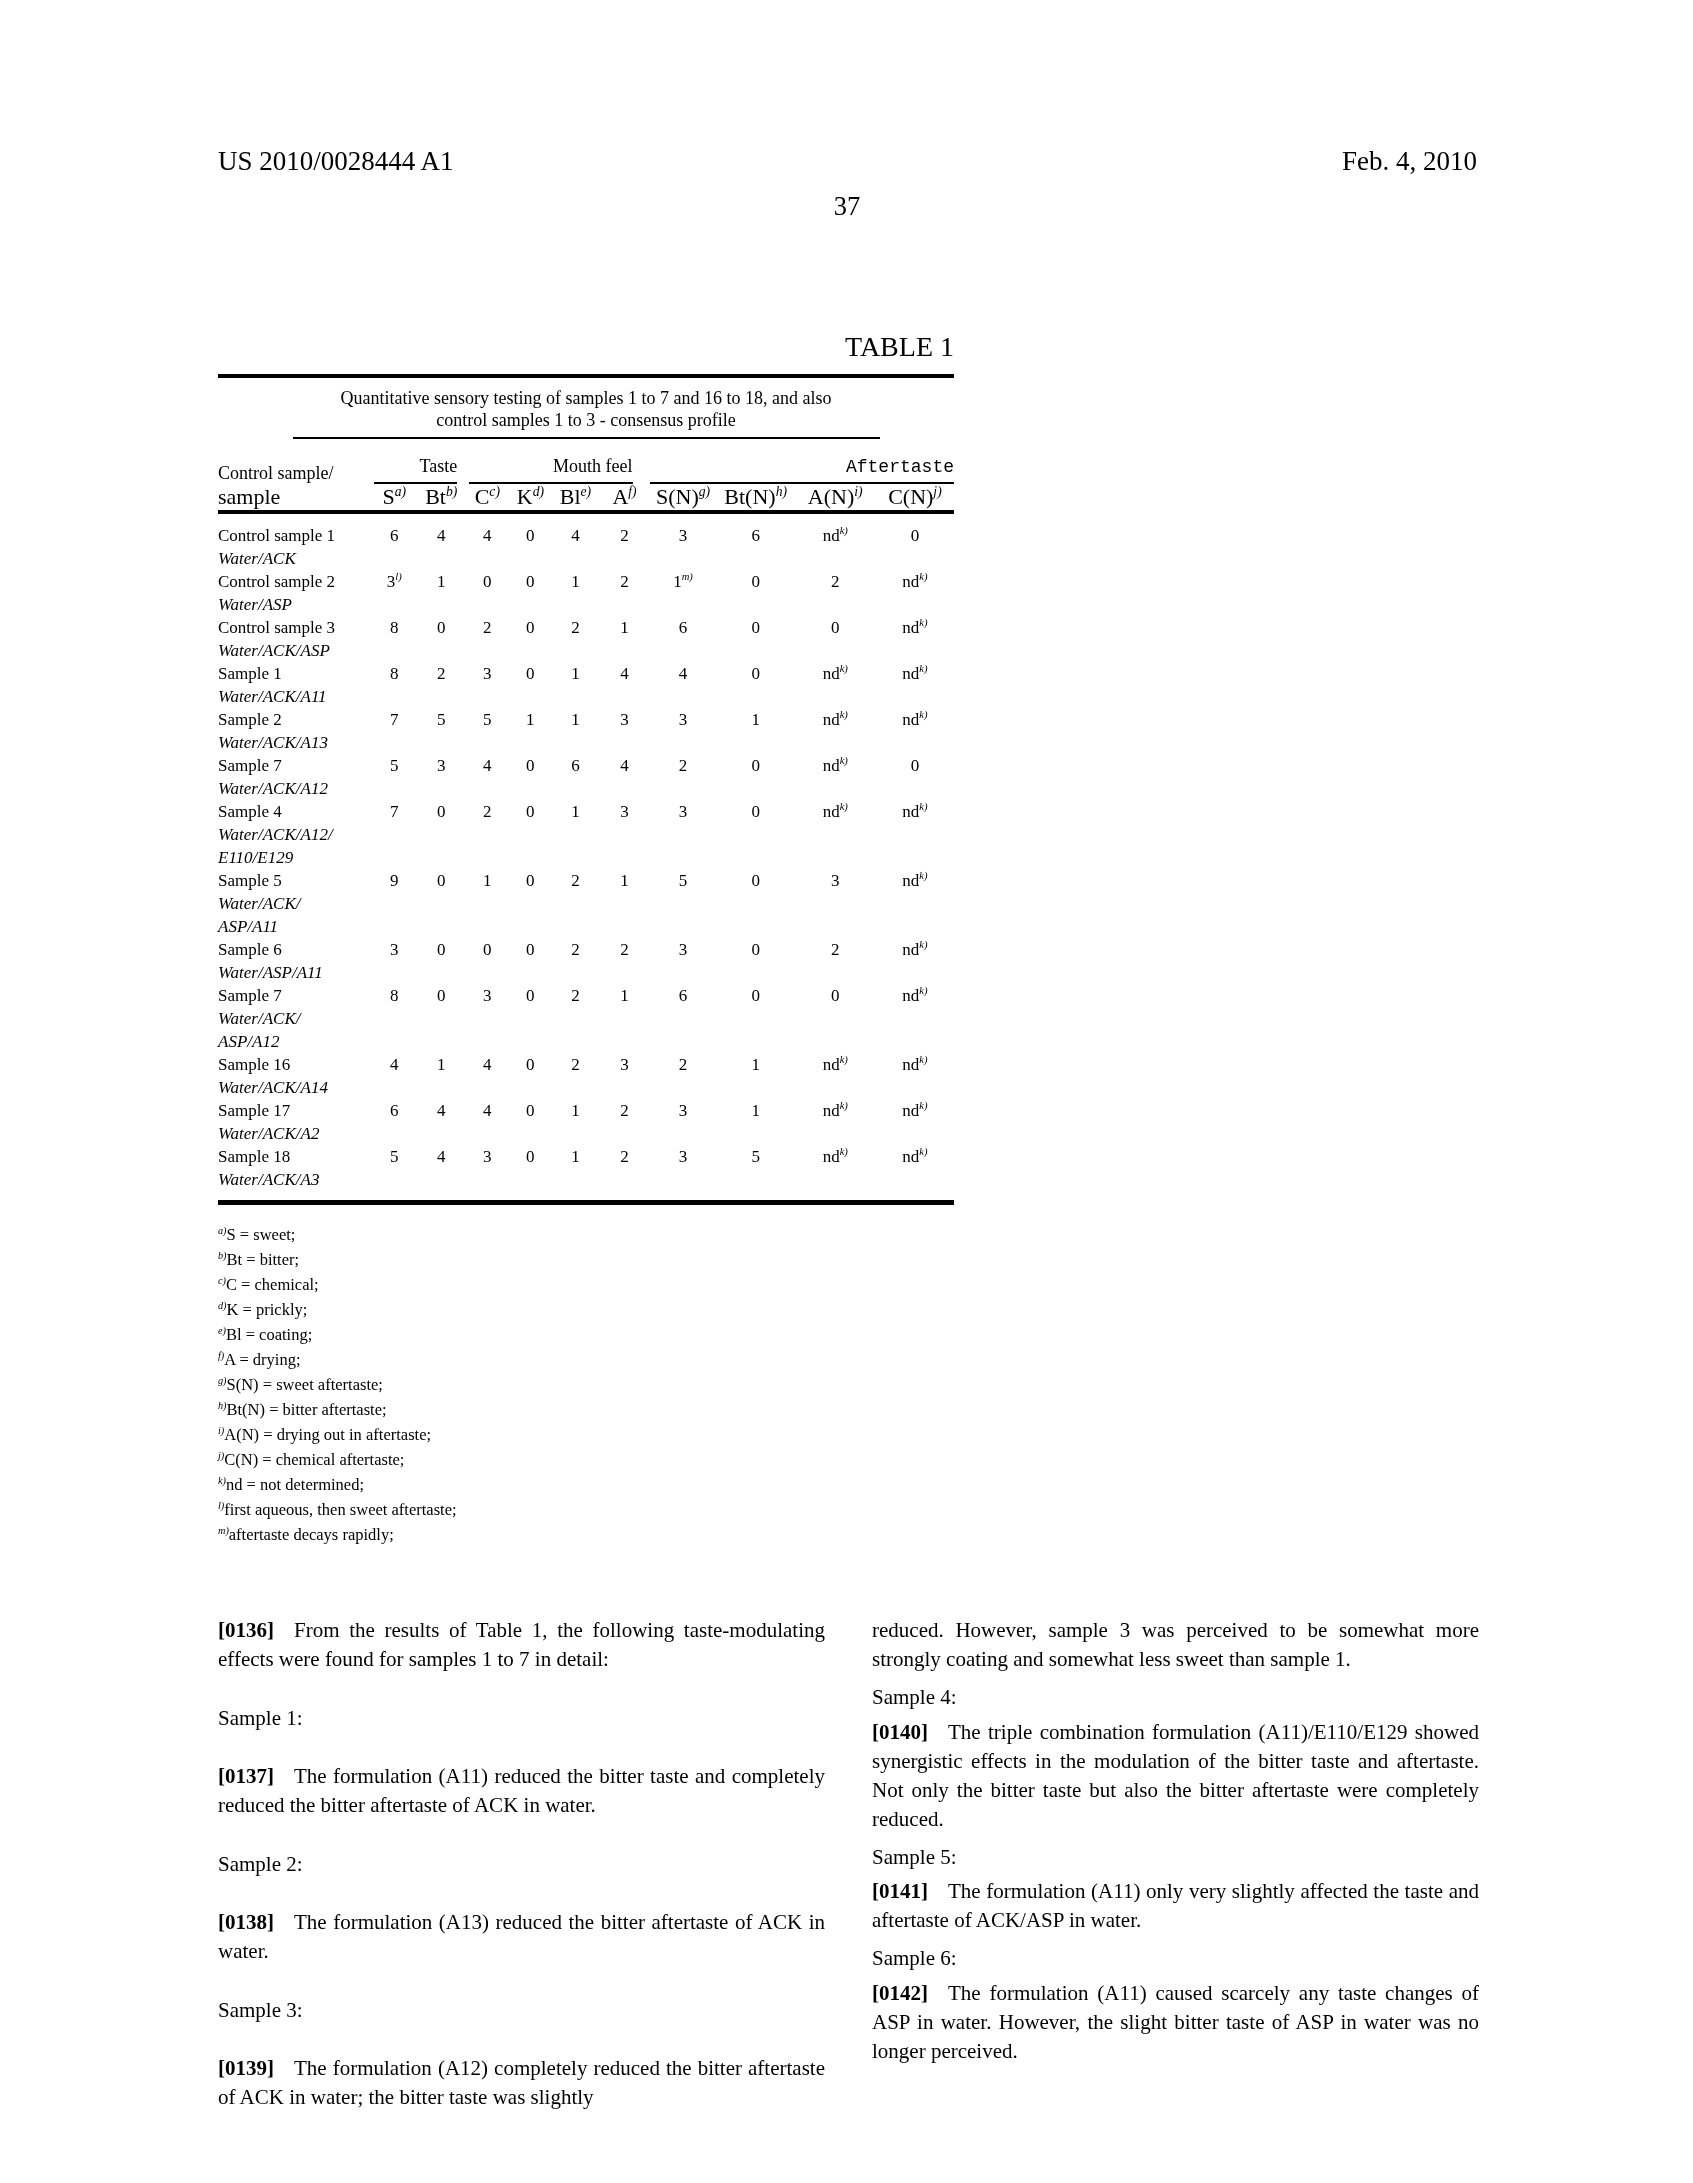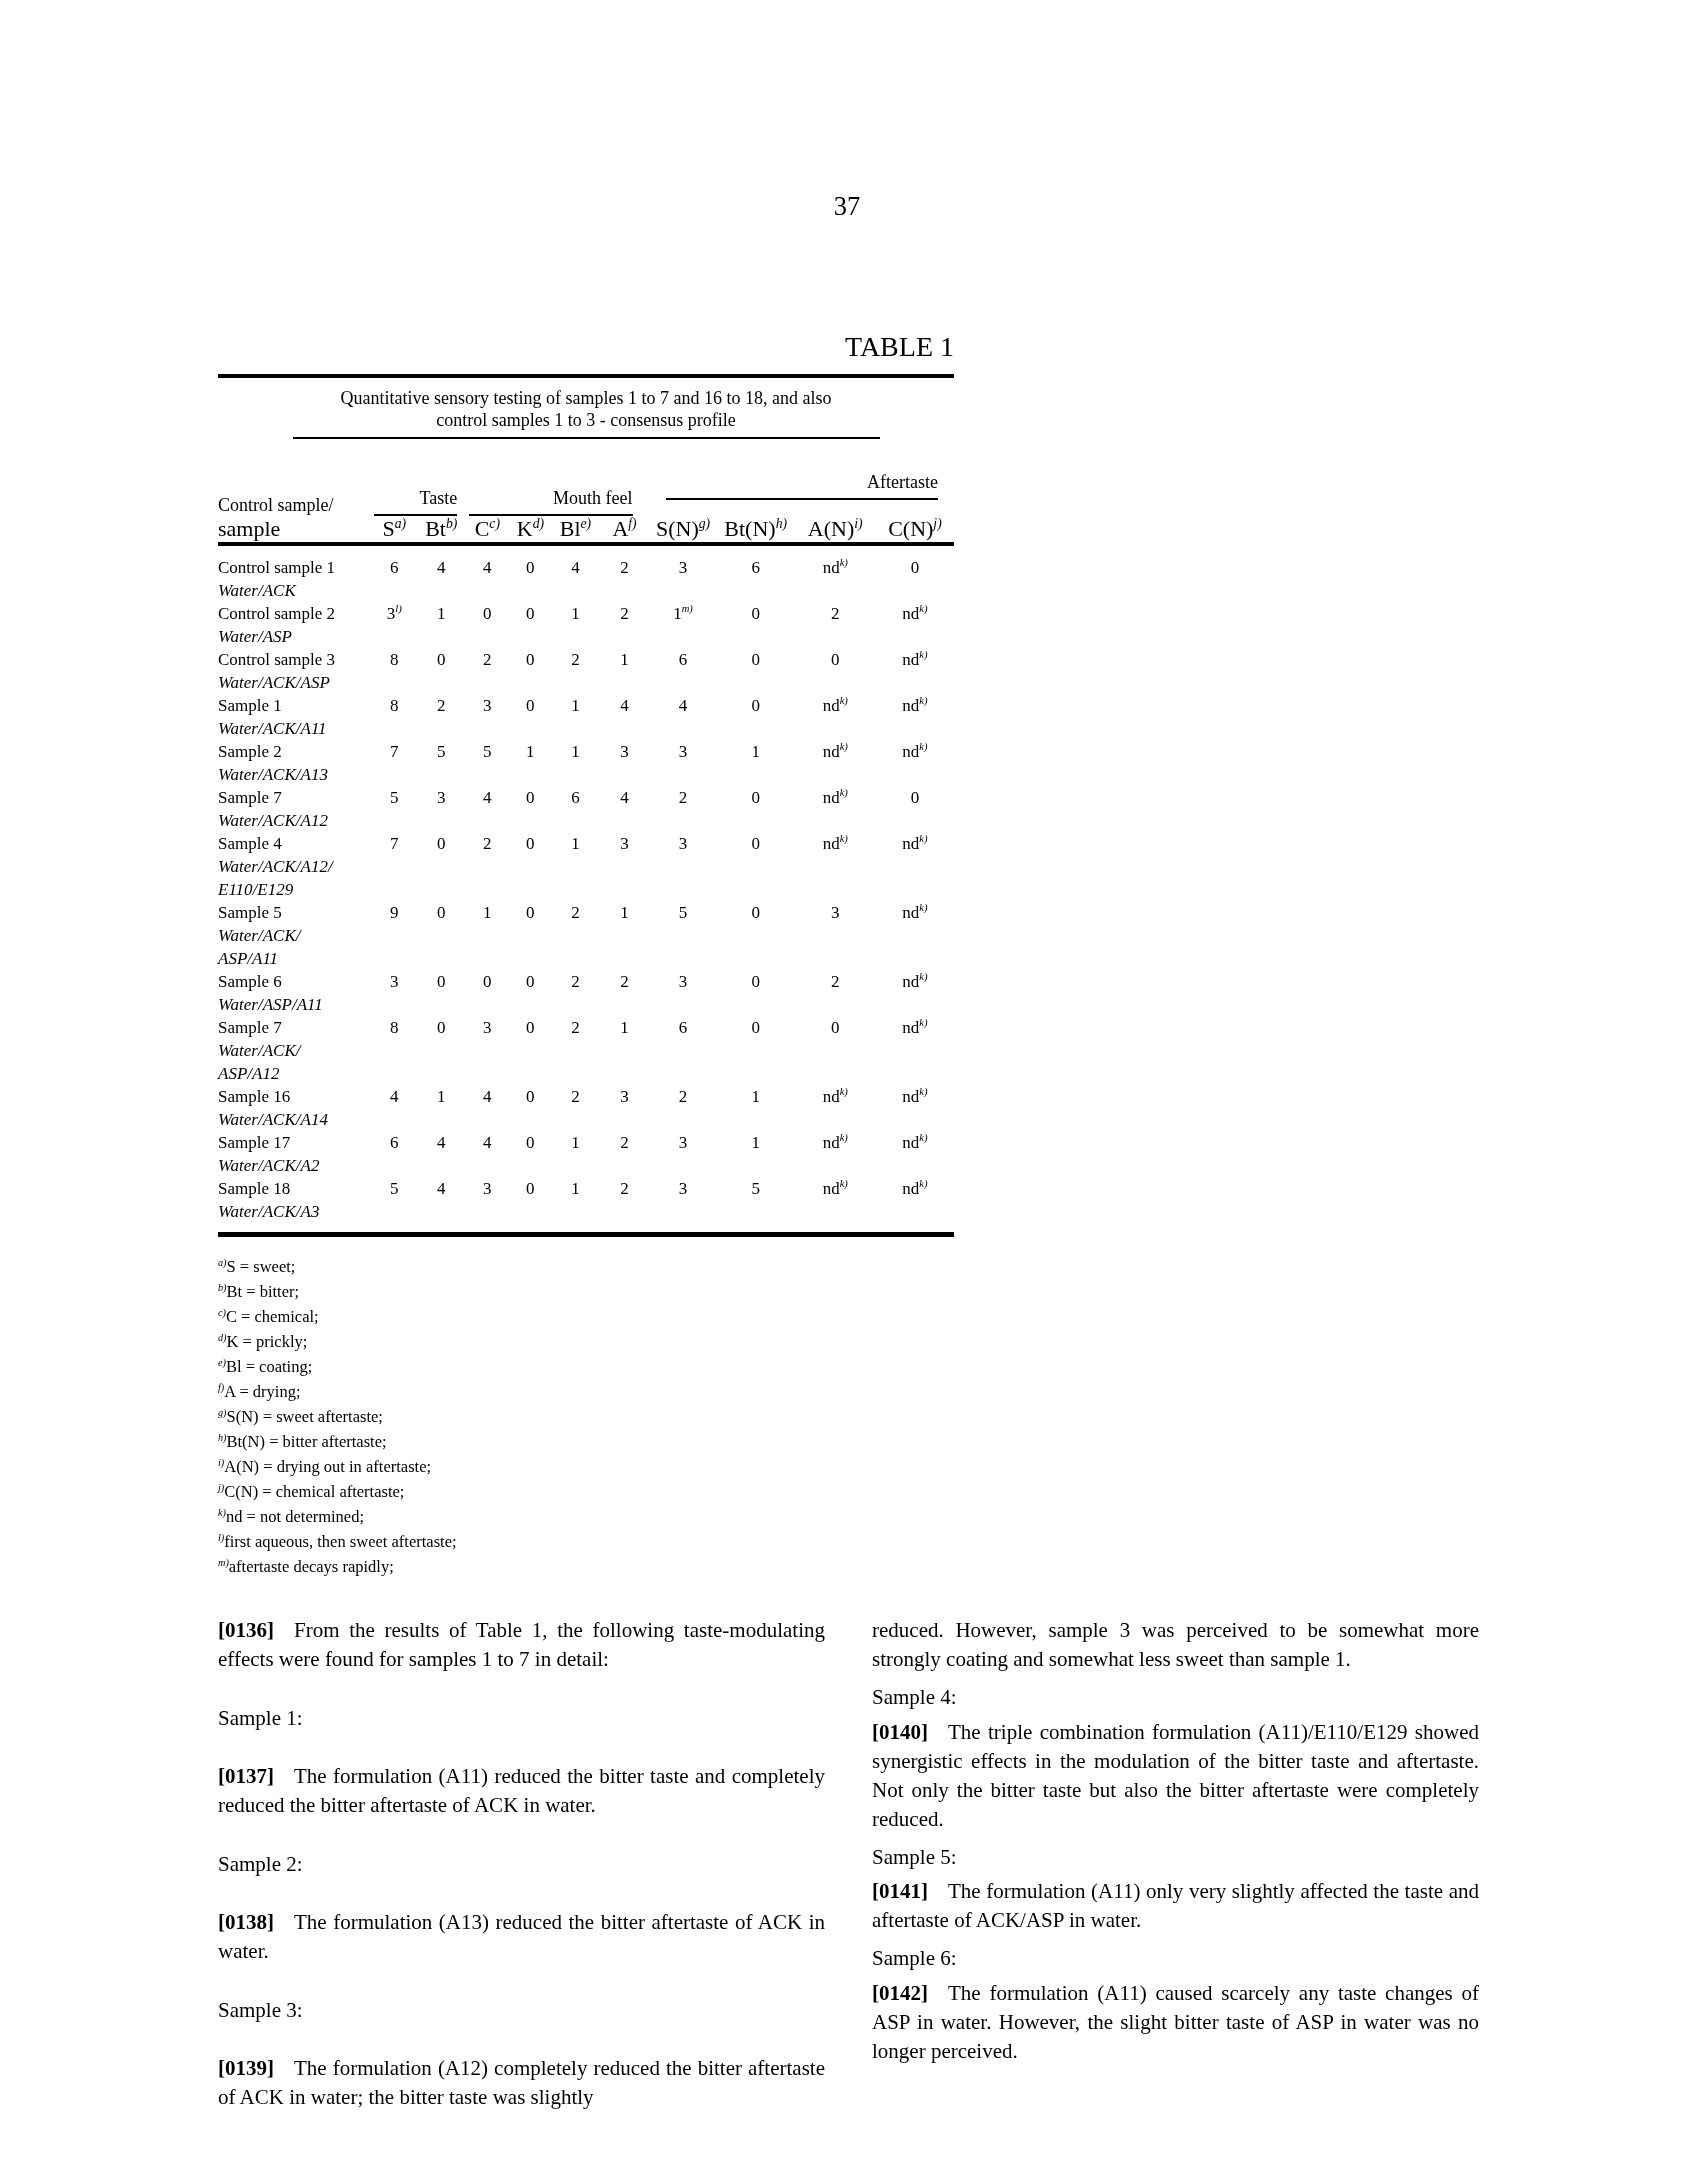--- a/index.html
+++ b/index.html
@@ -22,21 +22,21 @@
   .rule.top { height:4px; margin-top:10.6px; }
   .caption { text-align:center; font-size:18px; line-height:22.5px; margin-top:9.3px; }
   .caption-rule { height:2px; background:#000; margin:5.3px 74px 0 75px; }
   table.sensory { width:100%; border-collapse:collapse; table-layout:fixed; margin-top:17px; }
   table.sensory td { padding:0; }
   .group-row td { vertical-align:bottom; font-size:18px; padding-bottom:0; }
   .name-head { text-align:left; }
   .group-label { display:block; text-align:right; border-bottom:2px solid #000; padding-bottom:5.3px; }
   .group-label.g-taste { margin:0 8px 0 2.6px; }
   .group-label.g-mouth { margin:0 17px 0 4px; }
-  .group-label.g-after { margin:16px; }
+  .group-label.g-after { margin:0;font-family:Liberation Mono, monospace; }
   .colhead-row td { text-align:center; font-size:22px; padding:13.2px 0 10.6px 0; border-bottom:4px solid #000; }
   .colhead-row td.name-head { text-align:left; }
   tbody td { font-size:17px; line-height:23px; }
   tbody tr.first-row td { padding-top:9.3px; }
   td.name-cell { text-align:left; }
   td.val-cell { text-align:center; }
   td.comp-cell { text-align:left;font-style:italic; }
   sup.sup { font-style:italic; font-size:0.62em; vertical-align:super; line-height:0; }
   .rule.bottom { height:4.6px; margin-top:9.3px; }
   
@@ -50,20 +50,24 @@
   .para-tag { font-weight:bold; margin-right:20px; }
   .sample-heading { text-align:left; }
   .col-left .sample-heading { margin:30px 0 29px 0; }
   .col-right .sample-heading { margin:9.3px 0 5.3px 0; }
 </style>
 </head>
 <body>
 
 <div class="page">
 
+  <div class="pg-header">
+    <span>US 2010/0028444 A1</span>
+    <span>Feb. 4, 2010</span>
+  </div>
   <div class="pg-number">37</div>
 
   <div class="table-block">
     <div class="table-title">TABLE 1</div>
     <div class="rule top"></div>
     <div class="caption">
       <div>Quantitative sensory testing of samples 1 to 7 and 16 to 18, and also</div>
       <div>control samples 1 to 3 - consensus profile</div>
     </div>
     <div class="caption-rule"></div>

